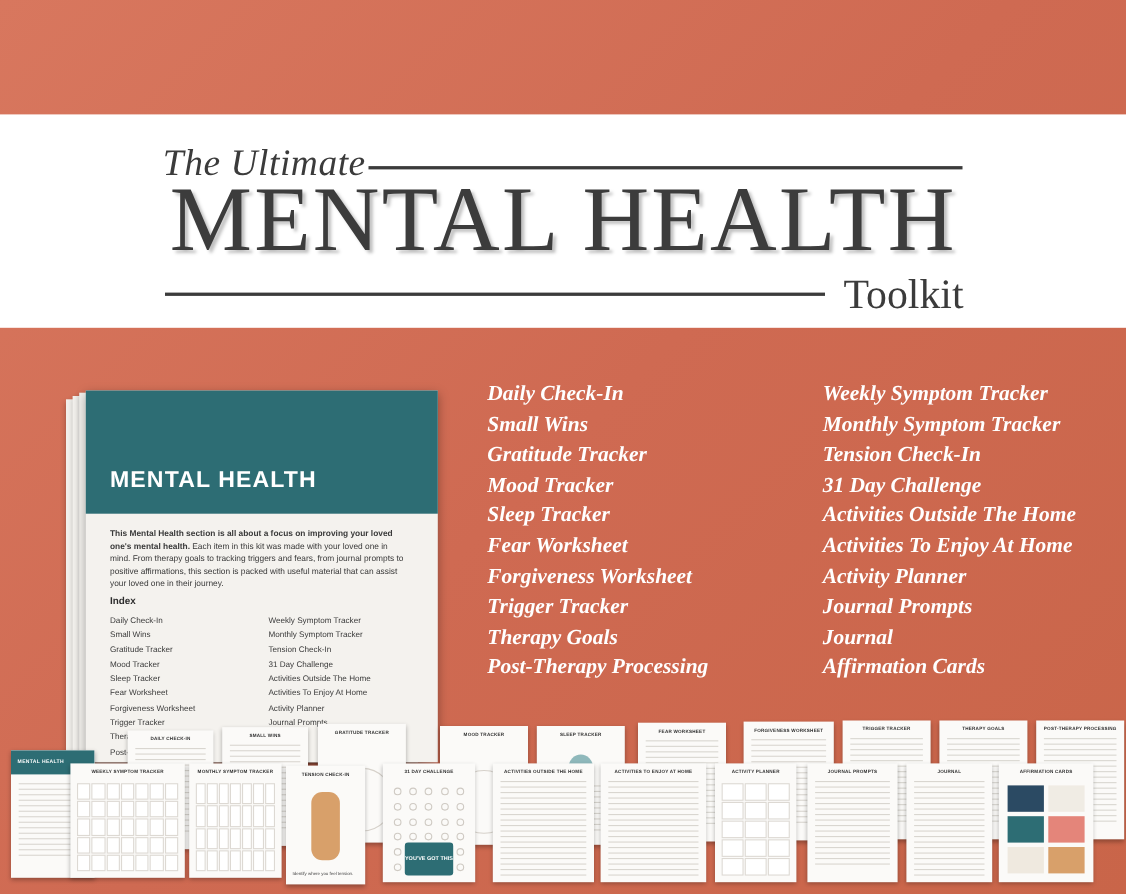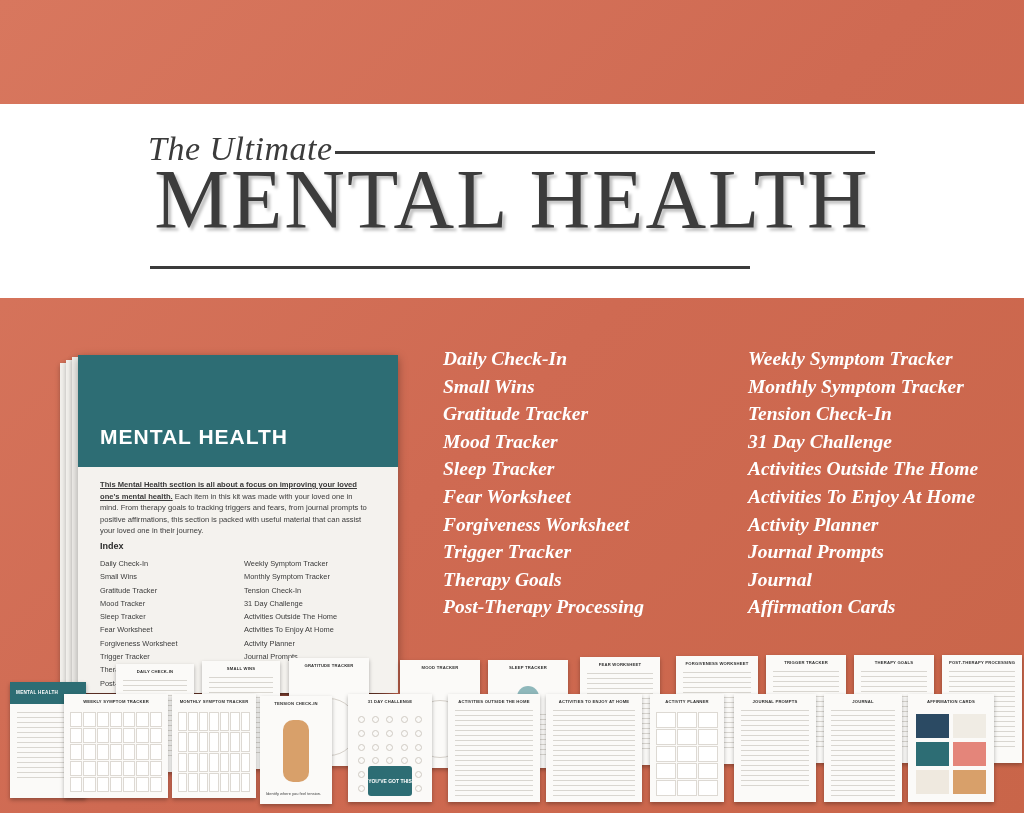--- a/index.html
+++ b/index.html
@@ -154,21 +154,21 @@
   }
   .booklet-body {
     position: absolute;
     left: 22px;
     top: 124px;
     width: 272px;
     font-size: 7.6px;
     line-height: 11.5px;
     color: #3a3a3a;
   }
-  .booklet-body b { font-weight: bold; text-decoration: underline; }
+  .booklet-body b { font-weight: bold; }
   .booklet-index-title {
     position: absolute;
     left: 22px;
     top: 186px;
     font-size: 9px;
     font-weight: bold;
     color: #2c2c2c;
   }
   .booklet-index {
     position: absolute;
@@ -328,20 +328,21 @@
 <body>
 
 <div class="page">
 
   <div class="title-band">
     <div class="title-inner">
       <div class="title-pre">The Ultimate</div>
       <div class="rule-top"></div>
       <div class="title-main">MENTAL HEALTH</div>
       <div class="rule-bottom"></div>
+      <div class="title-post">Toolkit</div>
     </div>
   </div>
 
   <div class="index-cols">
     <div class="index-col col1">
       <div class="index-item">Daily Check-In</div>
       <div class="index-item">Small Wins</div>
       <div class="index-item">Gratitude Tracker</div>
       <div class="index-item">Mood Tracker</div>
       <div class="index-item">Sleep Tracker</div>

